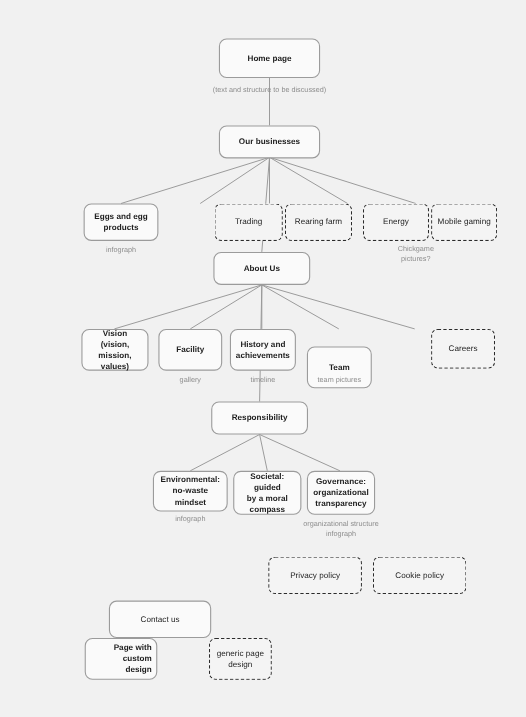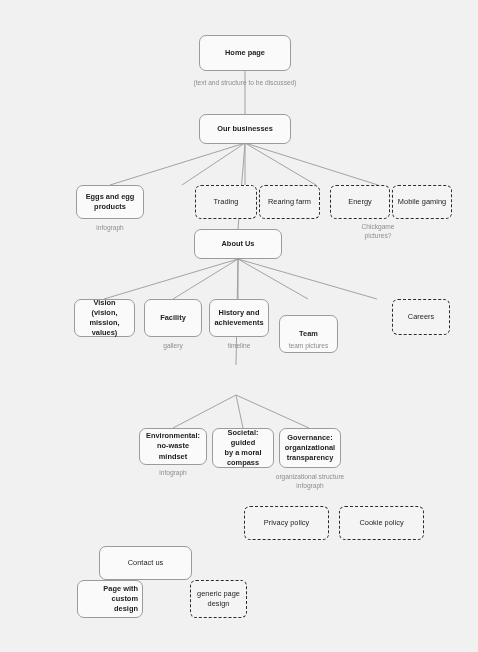--- a/index.html
+++ b/index.html
@@ -164,20 +164,23 @@
 
   <div class="node solid" style="left:279px; top:299px; width:59px; height:38px;margin-top:16px;">
     <span class="node-label">Team</span>
   </div>
   <div class="caption" style="left:279px; top:341px; width:59px;">team  pictures</div>
 
   <div class="node dashed" style="left:348px; top:299px; width:58px; height:36px;">
     <span class="node-label">Careers</span>
   </div>
 
+  <div class="node solid" style="left:192px; top:365px; width:88px; height:30px;">
+    <span class="node-label">Responsibility</span>
+  </div>
 
   <div class="node solid" style="left:139px; top:428px; width:68px; height:37px;justify-content:center;">
     <span class="node-label">Environmental:
 no-waste mindset</span>
   </div>
   <div class="caption" style="left:139px; top:468px; width:68px;">infograph</div>
 
   <div class="node solid" style="left:212px; top:428px; width:62px; height:40px;">
     <span class="node-label">Societal: guided
 by a moral

